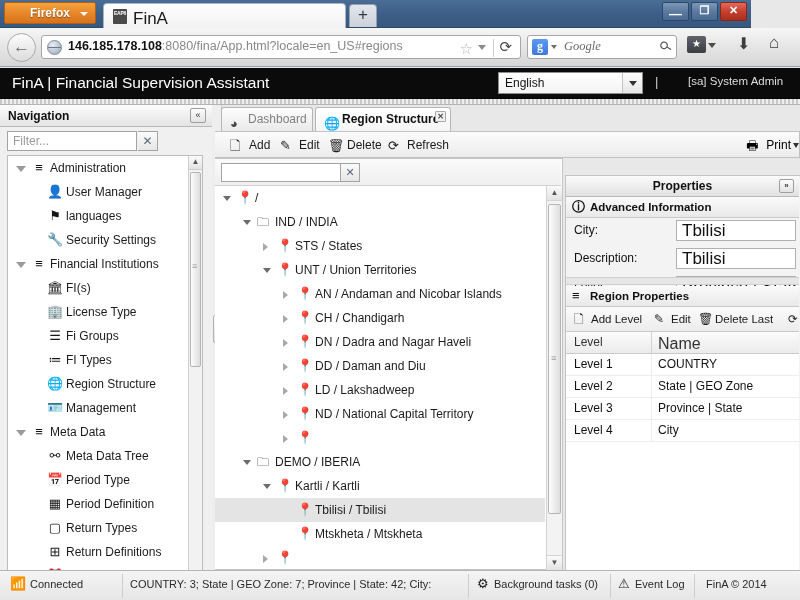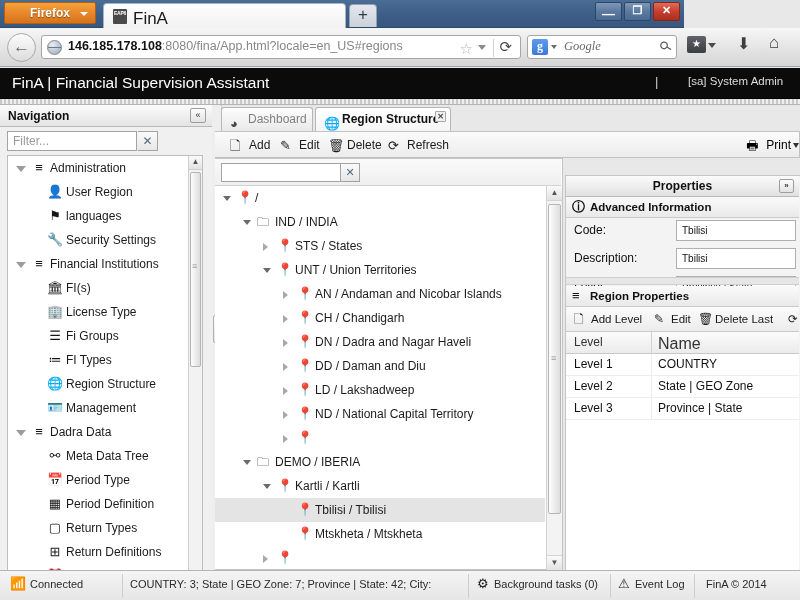--- a/index.html
+++ b/index.html
@@ -6,21 +6,21 @@
   html, body {
     width: 800px; height: 600px; overflow: hidden;
     font-family: "Liberation Sans", sans-serif;
     font-size: 12px;
     background: #e8e8e8;
   }
   #app { position: relative; width: 800px; height: 600px; }
 
   
   .ff-titlebar {
-    position: absolute; left: 0; top: 0; width: 684px; height: 28px;
+    position: absolute; left: 0; top: 0; width: 751px; height: 28px;
     background: linear-gradient(to bottom, #4a6d96 0%, #3e6089 45%, #37577e 100%);
     border-bottom: 1px solid #2d4a6c;
     padding-left: 20px;
   }
   .ff-appbtn {
     position: absolute; left: 4px; top: 2px; width: 92px; height: 22px;
     background: linear-gradient(to bottom,#f2a33c 0%, #e8872a 50%, #d5731d 100%);
     border: 1px solid #b45f13; border-radius: 2px;
     color: #fff; font-weight: bold; font-size: 12px;
     text-align: center; line-height: 21px;
@@ -278,21 +278,21 @@
     position:absolute; left:0; width:233px; height:21px;
     background: linear-gradient(to bottom,#fafafa,#e9e9e9); border-bottom:1px solid #c9c9c9;
     font-weight:bold; font-size:11.5px; color:#111; line-height:20px; padding-left:24px;
   }
   .sect-hdr .si { position:absolute; left:6px; top:0; font-size:13px; line-height:20px; }
   .adv-body { position:absolute; left:0; top:42px; width:233px; height:59px; background:#f3f3f3;}
   .prow { position:relative; height:28px; }
   .prow .pl { position:absolute; left:8px; top:5px; font-size:12px; color:#111; }
   .prow .pv {
     position:absolute; left:110px; top:2px; width:120px; height:21px;
-    background:#fff; border:1px solid #b0b0b0; font-size:10px; color:#111; line-height:19px; padding-left:5px;
+    background:#fff; border:1px solid #b0b0b0; font-size:17px; color:#111; line-height:19px; padding-left:5px;
     overflow:hidden; white-space:nowrap;
   }
   .gap { position:absolute; left:0; top:101px; width:233px; height:8px; background:#e6e6e6; border-top:1px solid #cfcfcf; border-bottom:1px solid #cfcfcf;}
   .rp-tb {
     position:absolute; left:0; top:131px; width:233px; height:25px;
     background: linear-gradient(to bottom,#fbfbfb,#ececec); border-bottom:1px solid #c9c9c9;
     overflow:hidden;
   }
   .rbtn { position:absolute; top:3px; height:19px; font-size:11.5px; color:#1b1b1b; line-height:19px; padding-left:17px;}
   .rbtn .gi { position:absolute; left:0; top:0; font-size:12px; line-height:19px;}
@@ -366,20 +366,24 @@
       <span class="sq"></span>
       <span class="st">★</span>
       <span class="c2"></span>
     </div>
     <div class="tb-icon dl-btn">⬇</div>
     <div class="tb-icon home-btn">⌂</div>
   </div>
 
   <div class="app-header">
     <div class="app-title">FinA | Financial Supervision Assistant</div>
+    <div class="lang-select">
+      <div class="val">English</div>
+      <div class="arr"></div>
+    </div>
     <div class="hdr-pipe">|</div>
     <div class="hdr-user">[sa] System Admin</div>
   </div>
   <div class="hatch"></div>
 
   <div class="nav-panel">
     <div class="nav-head">
       <div class="t">Navigation</div>
       <div class="collapse">«</div>
     </div>
@@ -391,21 +395,21 @@
     </div>
     <div class="nav-tree">
       <div id="nav-items">
           <div class="ni group open">
             <span class="tw"></span>
             <span class="ic">≡</span>
             <span class="lb">Administration</span>
           </div>
           <div class="ni leaf">
             <span class="ic">👤</span>
-            <span class="lb">User Region</span>
+            <span class="lb">User Manager</span>
           </div>
           <div class="ni leaf">
             <span class="ic">⚑</span>
             <span class="lb">languages</span>
           </div>
           <div class="ni leaf">
             <span class="ic">🔧</span>
             <span class="lb">Security Settings</span>
           </div>
           <div class="ni group open">
@@ -433,21 +437,21 @@
             <span class="ic">🌐</span>
             <span class="lb">Region Structure</span>
           </div>
           <div class="ni leaf">
             <span class="ic">🪪</span>
             <span class="lb">Management</span>
           </div>
           <div class="ni group open">
             <span class="tw"></span>
             <span class="ic">≡</span>
-            <span class="lb">Dadra Data</span>
+            <span class="lb">Meta Data</span>
           </div>
           <div class="ni leaf">
             <span class="ic">⚯</span>
             <span class="lb">Meta Data Tree</span>
           </div>
           <div class="ni leaf">
             <span class="ic">📅</span>
             <span class="lb">Period Type</span>
           </div>
           <div class="ni leaf">
@@ -616,21 +620,21 @@
       <div class="props-hdr">
         <span>Properties</span>
         <span class="exp">»</span>
       </div>
       <div class="sect-hdr" style="top:21px;">
         <span class="si">ⓘ</span>
         <span>Advanced Information</span>
       </div>
       <div class="adv-body">
         <div class="prow">
-          <span class="pl">Code:</span>
+          <span class="pl">City:</span>
           <span class="pv">Tbilisi</span>
         </div>
         <div class="prow">
           <span class="pl">Description:</span>
           <span class="pv">Tbilisi</span>
         </div>
         <div class="prow">
           <span class="pl">Level:</span>
           <span class="pv">Province | State</span>
         </div>
@@ -671,20 +675,25 @@
             </div>
             <div class="lvr">
               <span class="c1">Level 2</span>
               <span class="div"></span>
               <span class="c2">State | GEO Zone</span>
             </div>
             <div class="lvr">
               <span class="c1">Level 3</span>
               <span class="div"></span>
               <span class="c2">Province | State</span>
+            </div>
+            <div class="lvr">
+              <span class="c1">Level 4</span>
+              <span class="div"></span>
+              <span class="c2">City</span>
             </div>
           </div>
       </div>
       <div class="props-white"></div>
     </div>
   </div>
 
   <div class="statusbar">
     <div class="sb-ic" style="left:10px;">📶</div>
     <div class="sb-item" style="left:30px;">Connected</div>

